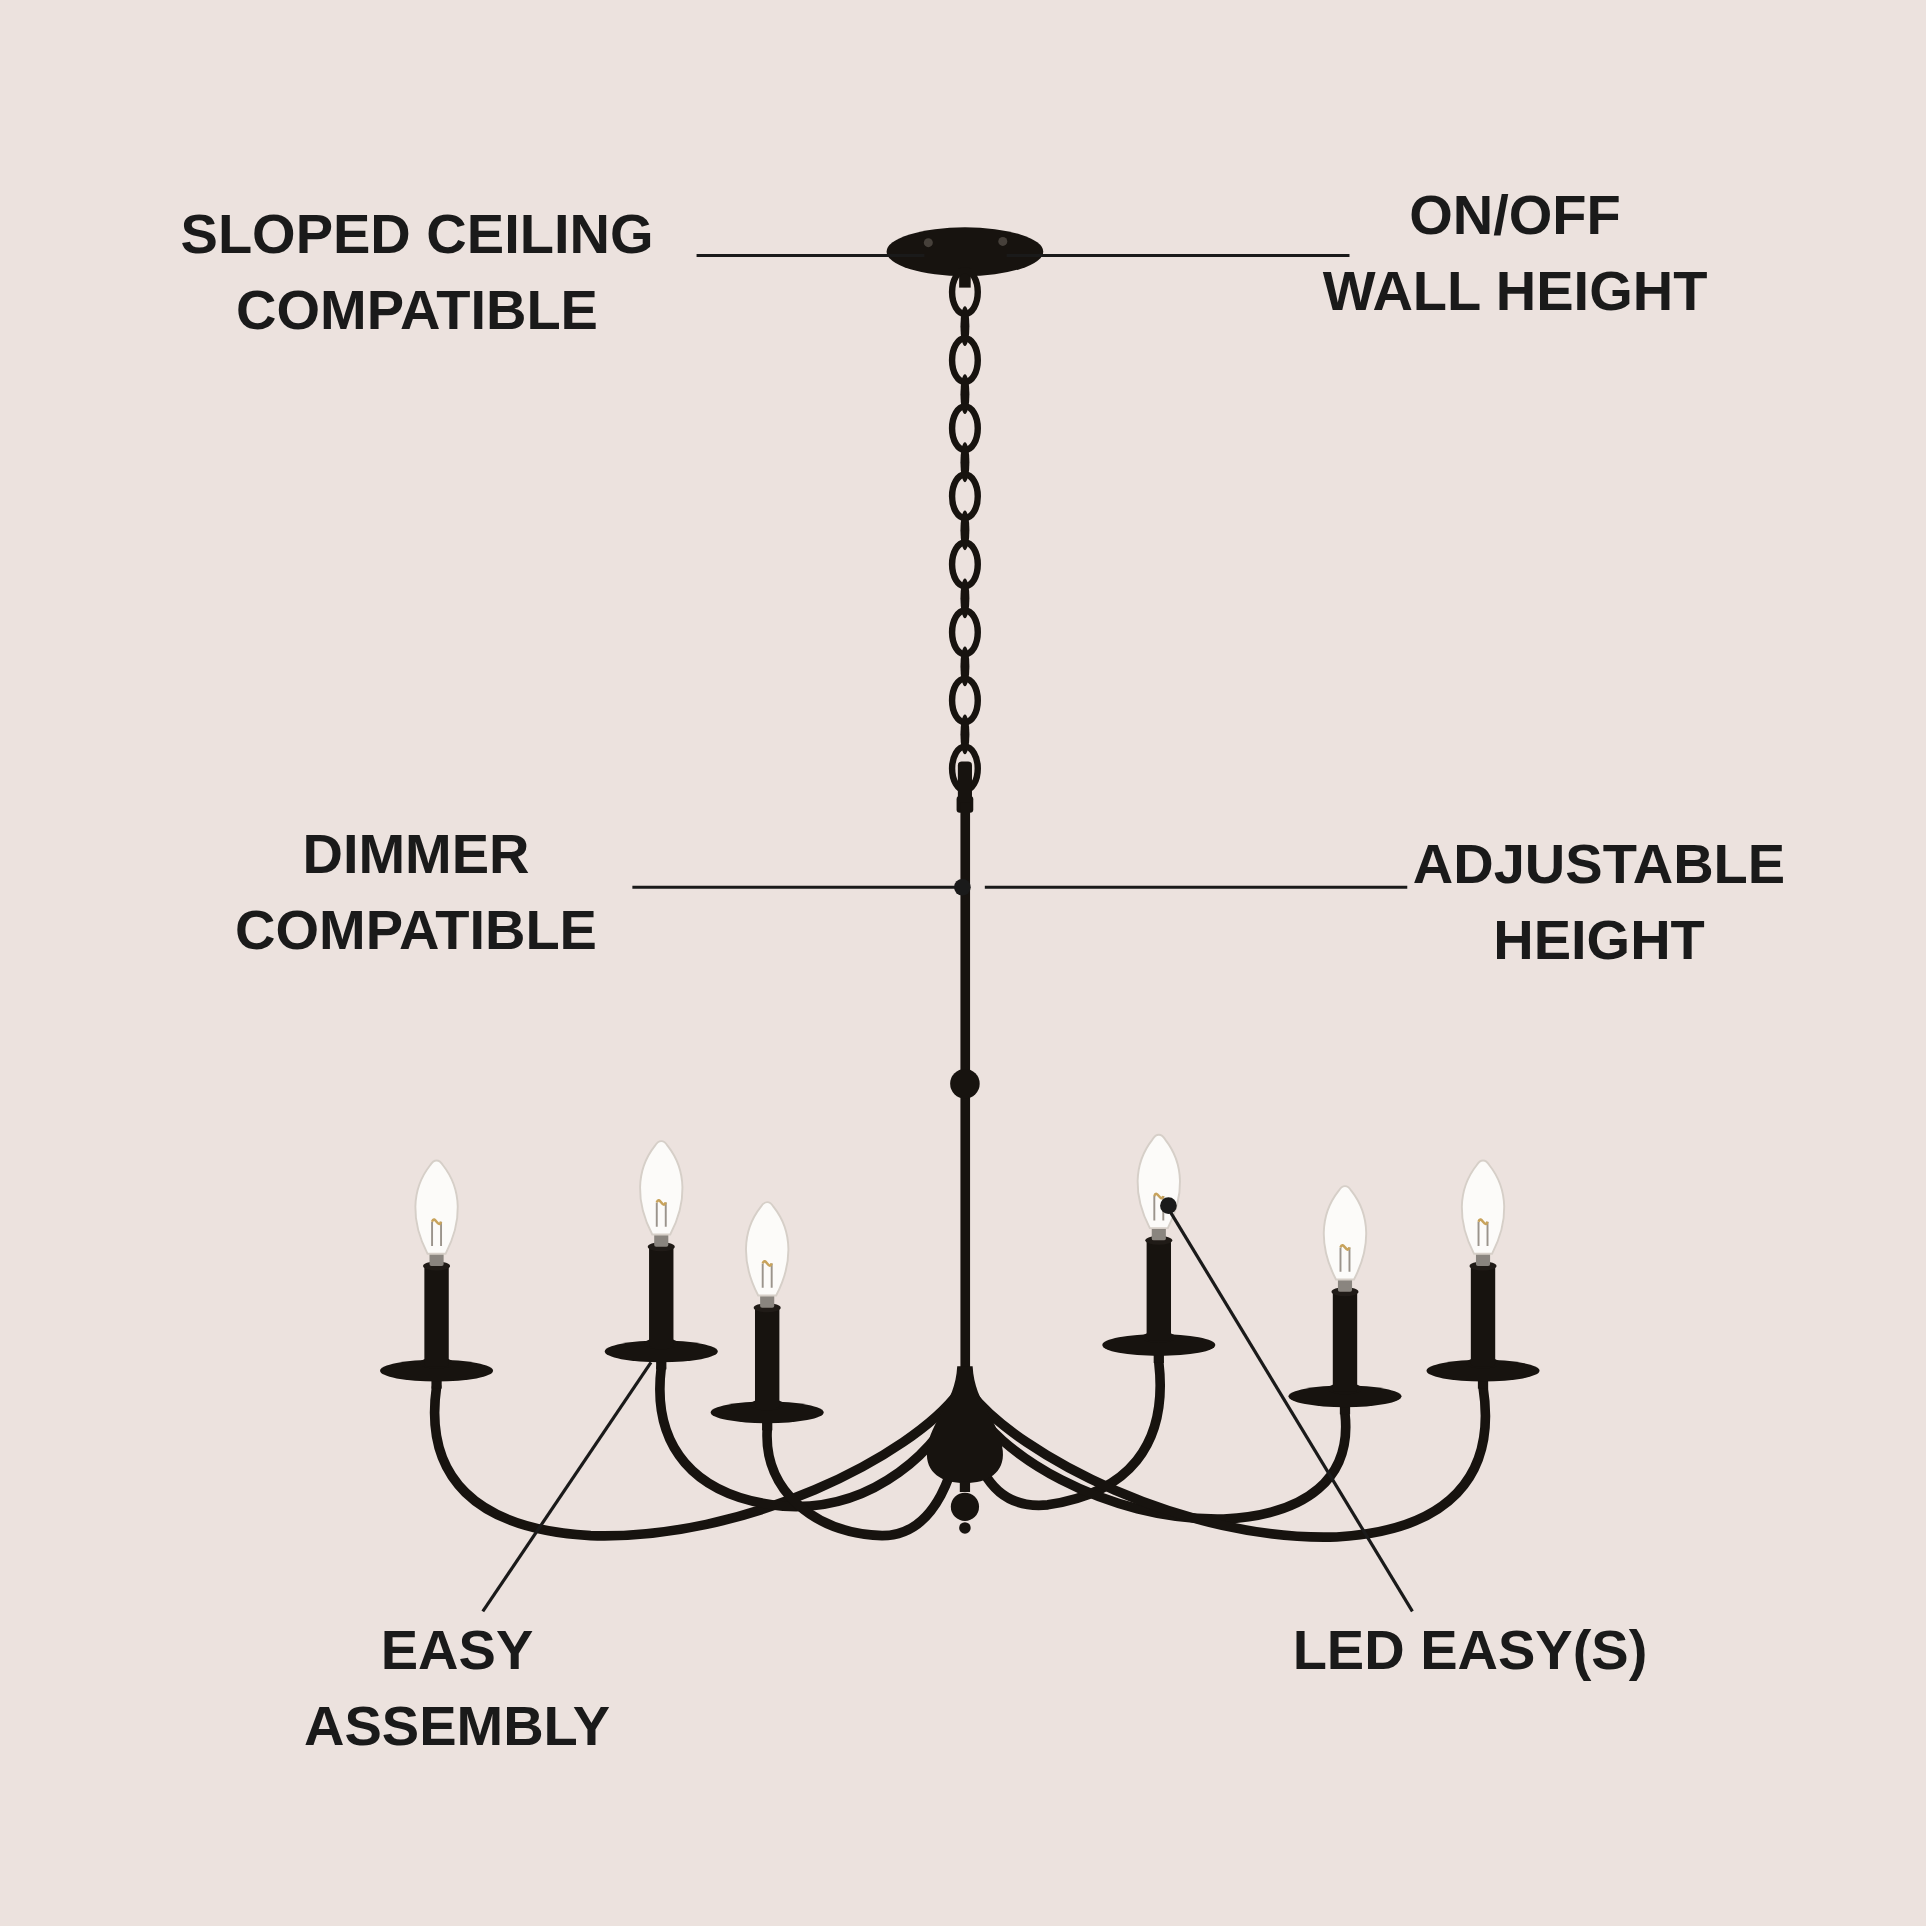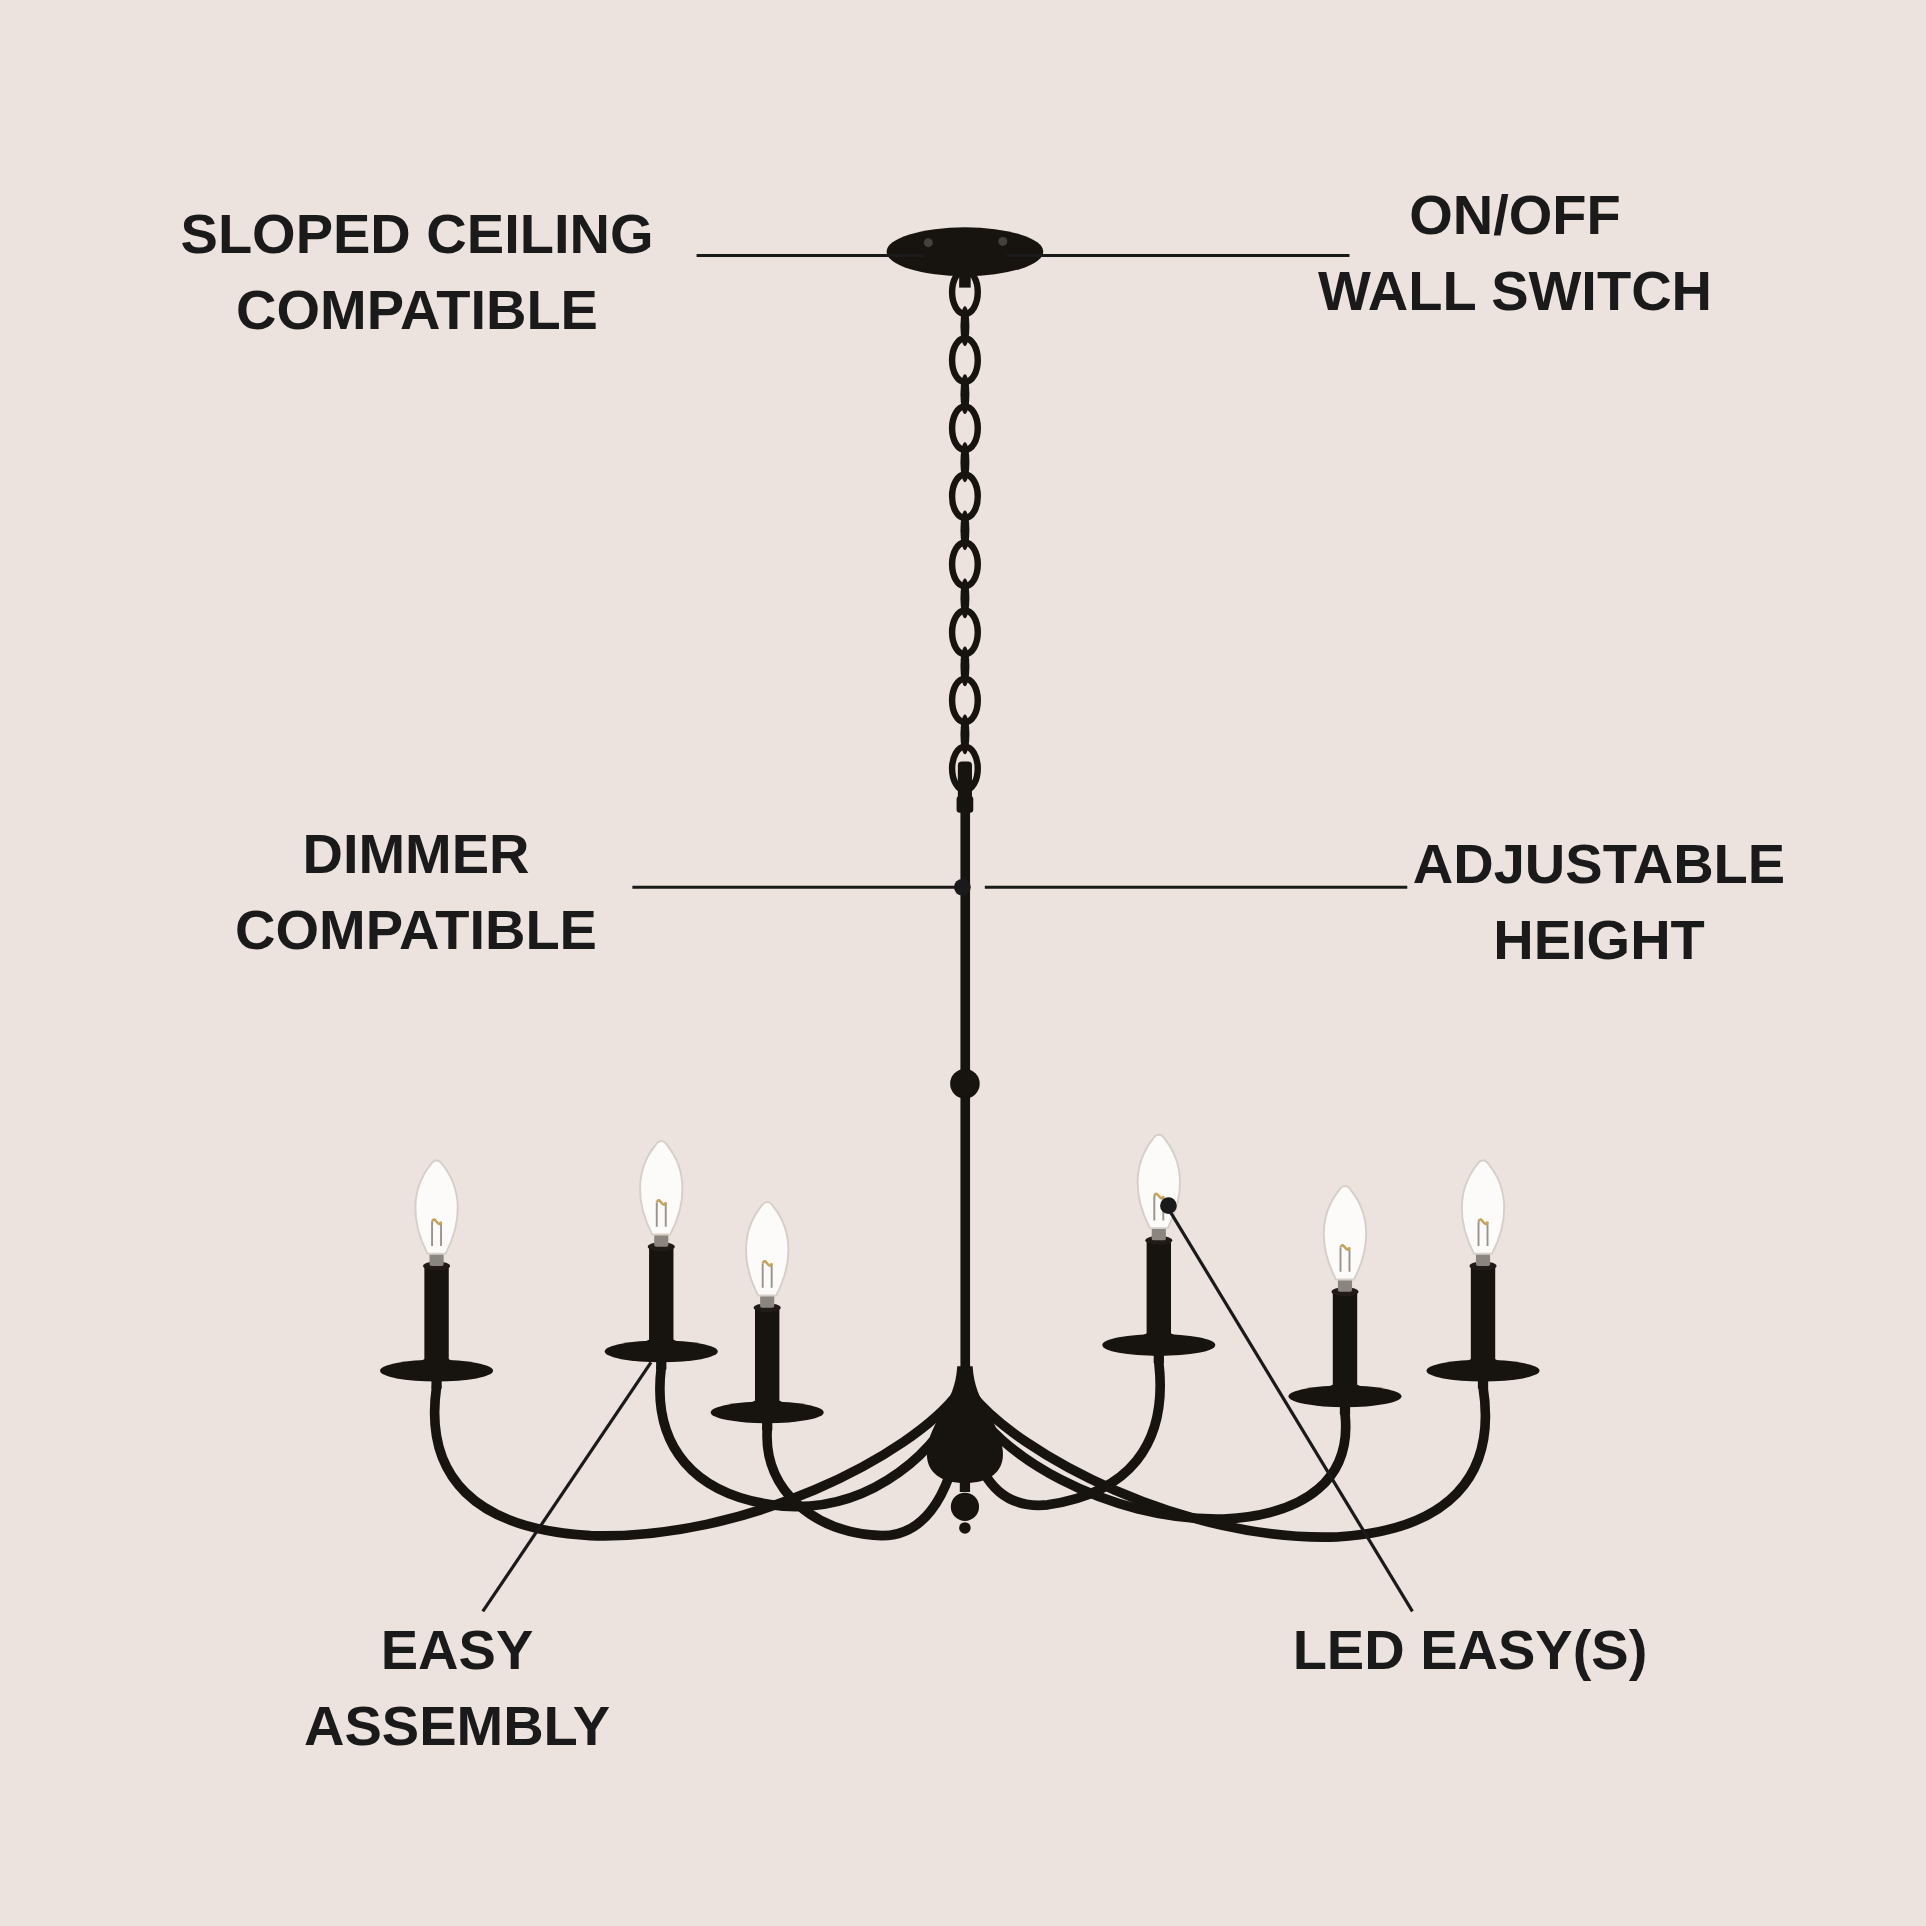--- a/index.html
+++ b/index.html
@@ -148,21 +148,21 @@
     </g>
   </svg>
 
   <div class="callout" style="left:417px;top:196px">
     <div>SLOPED CEILING</div>
     <div>COMPATIBLE</div>
   </div>
 
   <div class="callout" style="left:1515px;top:177px">
     <div>ON/OFF</div>
-    <div>WALL SWITCH</div>
+    <div>WALL HEIGHT</div>
   </div>
 
   <div class="callout" style="left:416px;top:816px">
     <div>DIMMER</div>
     <div>COMPATIBLE</div>
   </div>
 
   <div class="callout" style="left:457px;top:1612px">
     <div>EASY</div>
     <div>ASSEMBLY</div>

